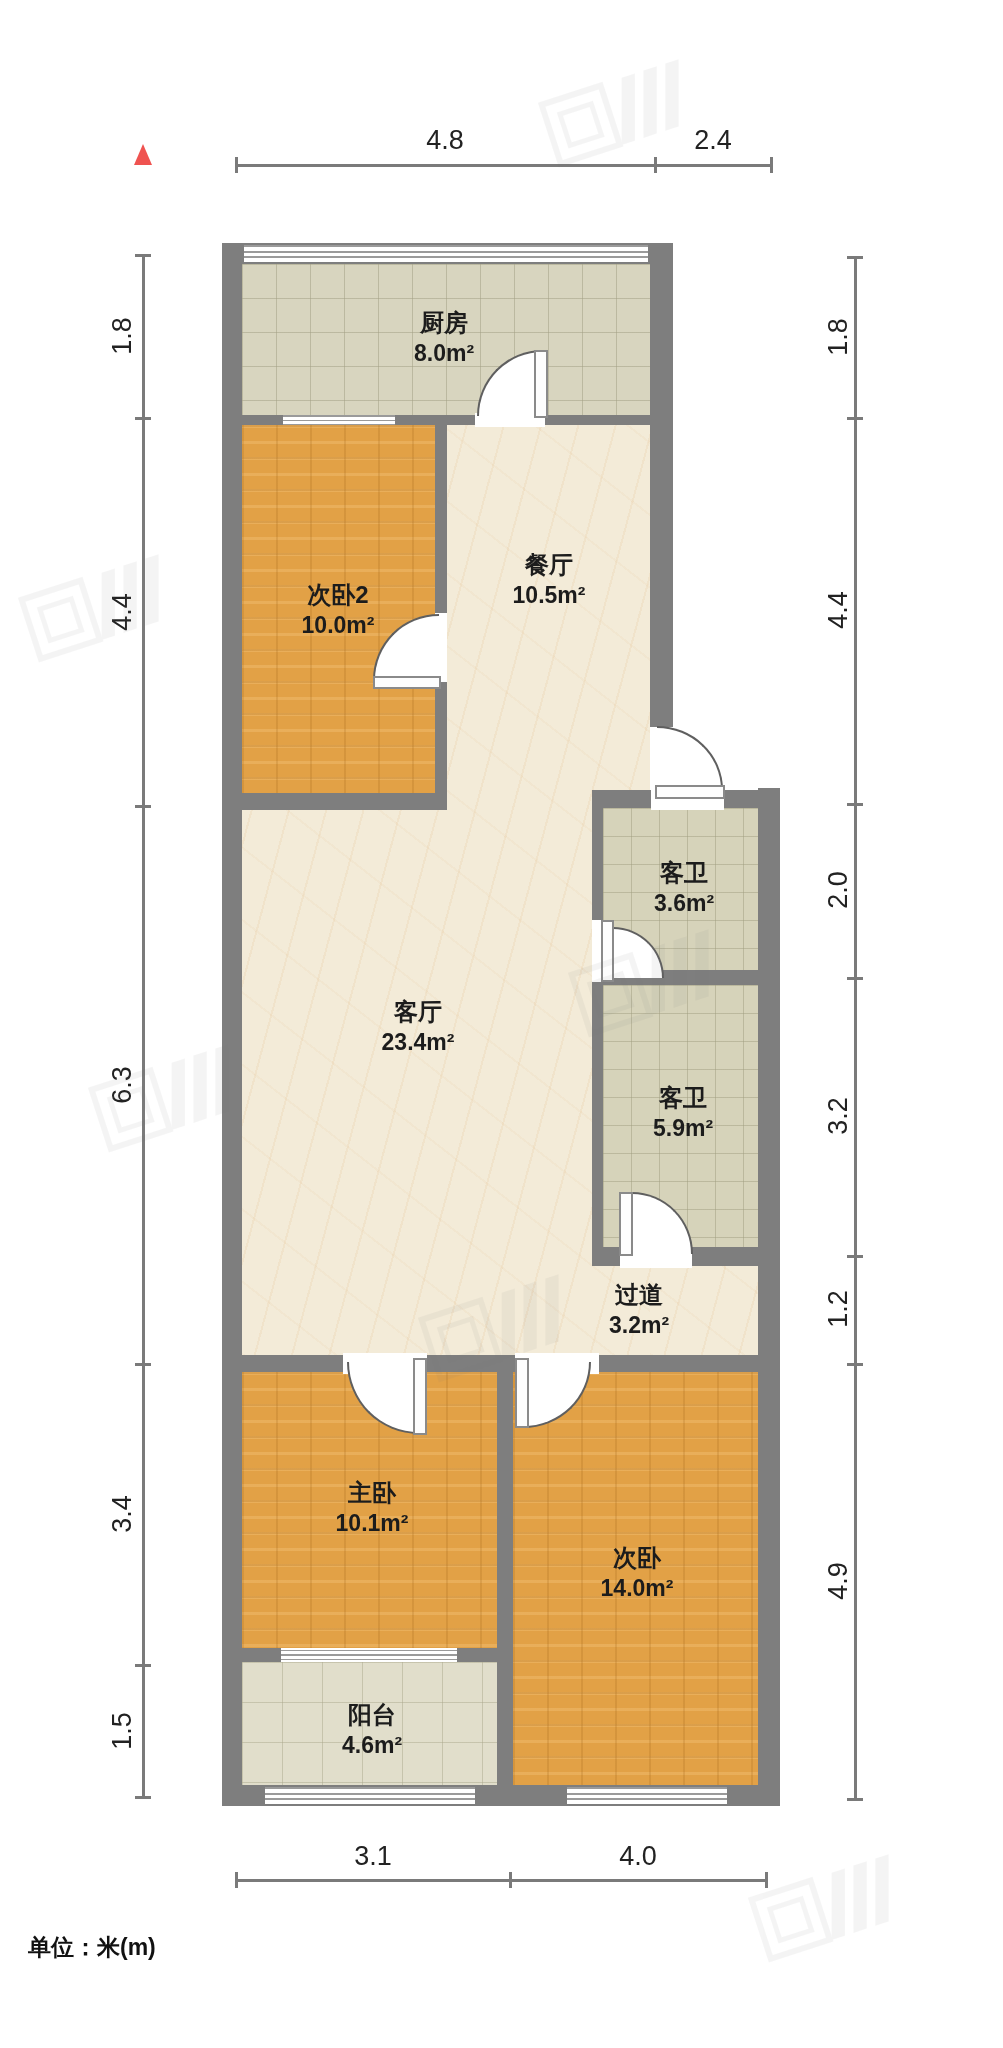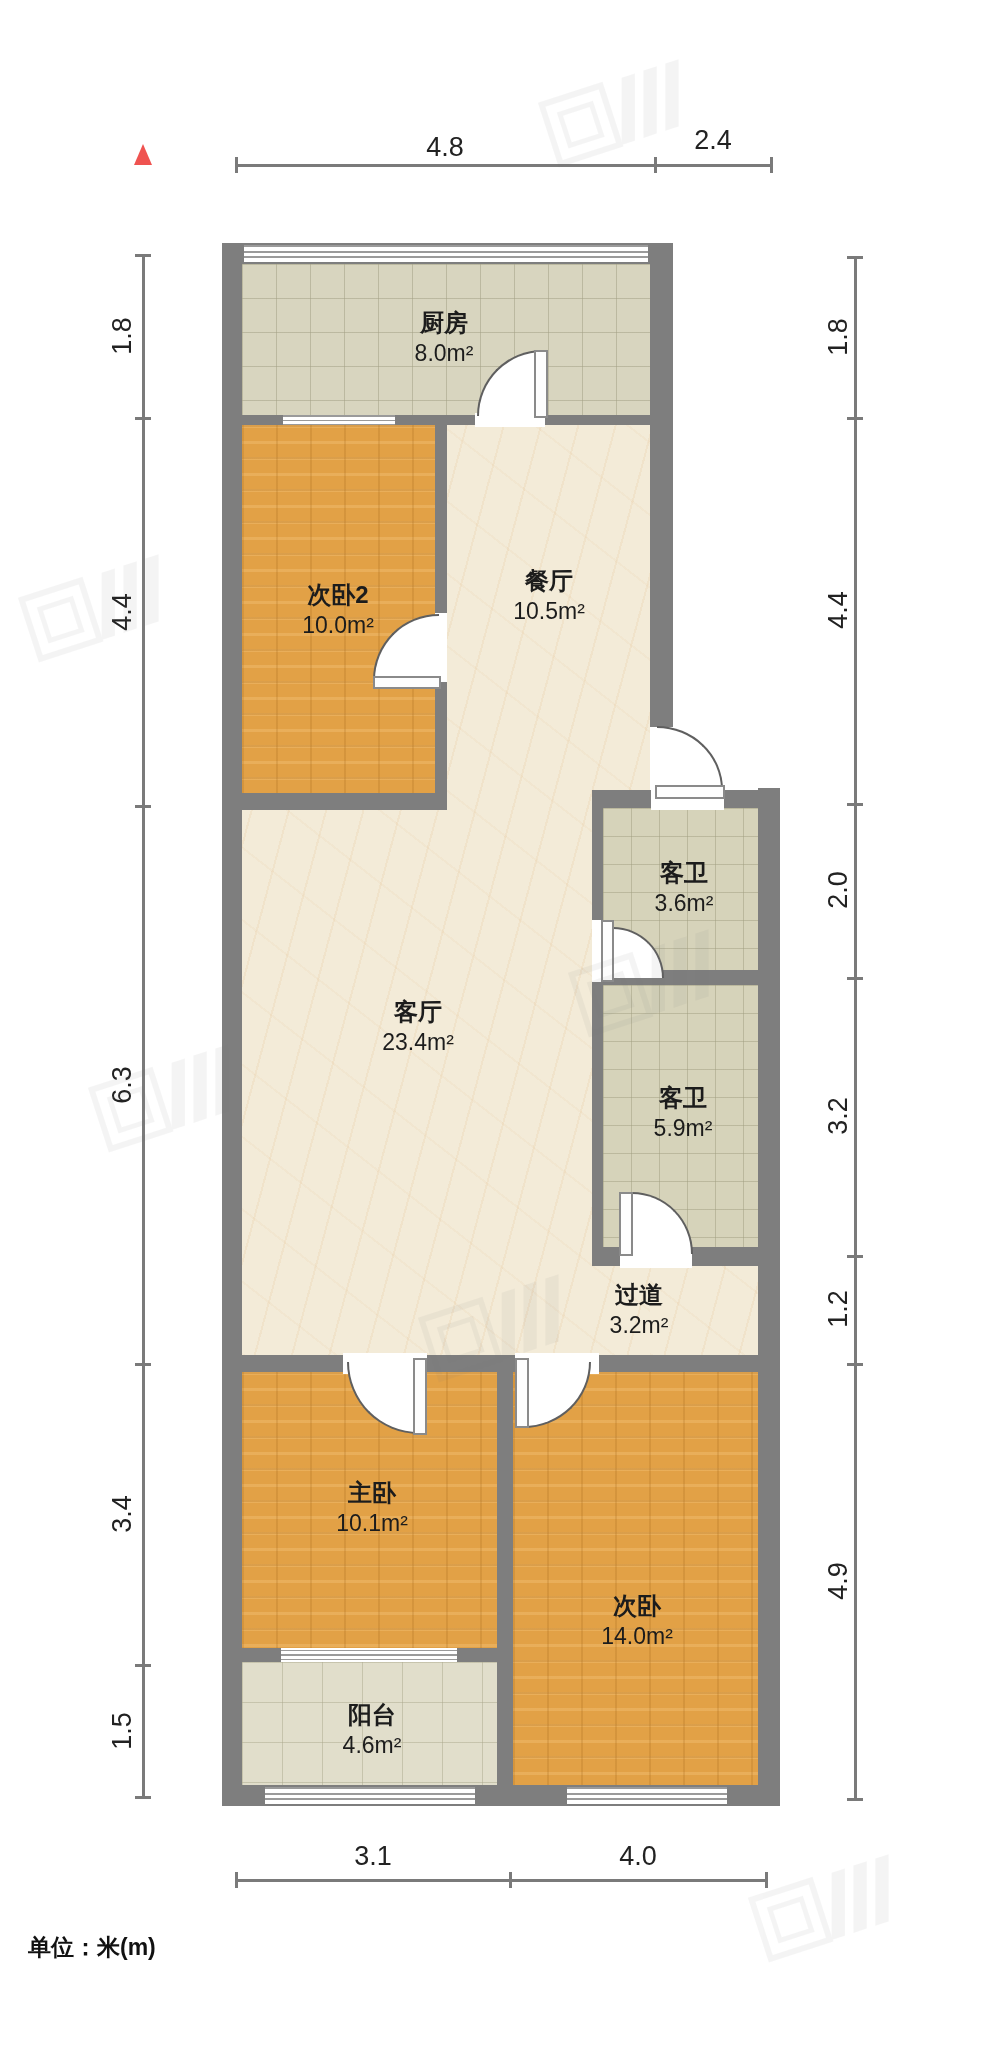--- a/index.html
+++ b/index.html
@@ -32,21 +32,21 @@
   
   .panel{position:absolute;background:#fdfdfd;border:2px solid #8a8a8a;box-sizing:border-box;}
   .arc{position:absolute;background:#ffffff;box-sizing:border-box;border:0 solid #5f5f5f;}
   .arc-tl{border-top:2px solid #5f5f5f;border-left:2px solid #5f5f5f;border-top-left-radius:100% 100%;}
   .arc-tr{border-top:2px solid #5f5f5f;border-right:2px solid #5f5f5f;border-top-right-radius:100% 100%;}
   .arc-bl{border-bottom:2px solid #5f5f5f;border-left:2px solid #5f5f5f;border-bottom-left-radius:100% 100%;}
   .arc-br{border-bottom:2px solid #5f5f5f;border-right:2px solid #5f5f5f;border-bottom-right-radius:100% 100%;}
   
   .rlabel{position:absolute;transform:translateX(-50%);text-align:center;color:#1c1c1c;}
   .rname{font-size:24px;font-weight:600;line-height:33px;white-space:nowrap;}
-  .rarea{font-size:23px;font-weight:400;line-height:28px;white-space:nowrap;}
+  .rarea{font-size:23px;font-weight:700;line-height:28px;white-space:nowrap;}
   
   .dline{position:absolute;background:#7a7a7a;}
   .tick-v{position:absolute;width:3px;height:16px;background:#7a7a7a;}
   .tick-h{position:absolute;width:16px;height:3px;background:#7a7a7a;}
   .dim{position:absolute;font-size:27px;color:#222;white-space:nowrap;}
   .dim-h{transform:translate(-50%,-50%);}
   .dim-v{transform:translate(-50%,-50%) rotate(-90deg);}
   
   .north{position:absolute;width:0;height:0;border-left:9px solid transparent;
          border-right:9px solid transparent;border-bottom:21px solid #ef5350;}
@@ -126,21 +126,21 @@
   <div class="panel" style="left:515px;top:1358px;width:14px;height:70px;"></div>
 
   <div class="rlabel" style="left:444px;top:306px;">
     <div class="rname">厨房</div>
     <div class="rarea">8.0m²</div>
   </div>
   <div class="rlabel" style="left:338px;top:578px;">
     <div class="rname">次卧2</div>
     <div class="rarea">10.0m²</div>
   </div>
-  <div class="rlabel" style="left:549px;top:564px;">
+  <div class="rlabel" style="left:549px;top:548px;">
     <div class="rname">餐厅</div>
     <div class="rarea">10.5m²</div>
   </div>
   <div class="rlabel" style="left:684px;top:856px;">
     <div class="rname">客卫</div>
     <div class="rarea">3.6m²</div>
   </div>
   <div class="rlabel" style="left:418px;top:995px;">
     <div class="rname">客厅</div>
     <div class="rarea">23.4m²</div>
@@ -150,34 +150,34 @@
     <div class="rarea">5.9m²</div>
   </div>
   <div class="rlabel" style="left:639px;top:1278px;">
     <div class="rname">过道</div>
     <div class="rarea">3.2m²</div>
   </div>
   <div class="rlabel" style="left:372px;top:1476px;">
     <div class="rname">主卧</div>
     <div class="rarea">10.1m²</div>
   </div>
-  <div class="rlabel" style="left:637px;top:1541px;margin-top:48px;">
+  <div class="rlabel" style="left:637px;top:1541px;">
     <div class="rname">次卧</div>
     <div class="rarea">14.0m²</div>
   </div>
   <div class="rlabel" style="left:372px;top:1698px;">
     <div class="rname">阳台</div>
     <div class="rarea">4.6m²</div>
   </div>
 
   <div class="dline" style="left:236px;top:164px;width:537px;height:3px;"></div>
   <div class="tick-v" style="left:235px;top:157px;"></div>
   <div class="tick-v" style="left:654px;top:157px;"></div>
   <div class="tick-v" style="left:770px;top:157px;"></div>
-  <div class="dim dim-h" style="left:445px;top:147px;">4.8</div>
+  <div class="dim dim-h" style="left:445px;top:140px;">4.8</div>
   <div class="dim dim-h" style="left:713px;top:140px;">2.4</div>
 
   <div class="dline" style="left:236px;top:1879px;width:532px;height:3px;"></div>
   <div class="tick-v" style="left:235px;top:1872px;"></div>
   <div class="tick-v" style="left:509px;top:1872px;"></div>
   <div class="tick-v" style="left:765px;top:1872px;"></div>
   <div class="dim dim-h" style="left:373px;top:1856px;">3.1</div>
   <div class="dim dim-h" style="left:638px;top:1856px;">4.0</div>
 
   <div class="dline" style="left:142px;top:255px;width:3px;height:1544px;"></div>

